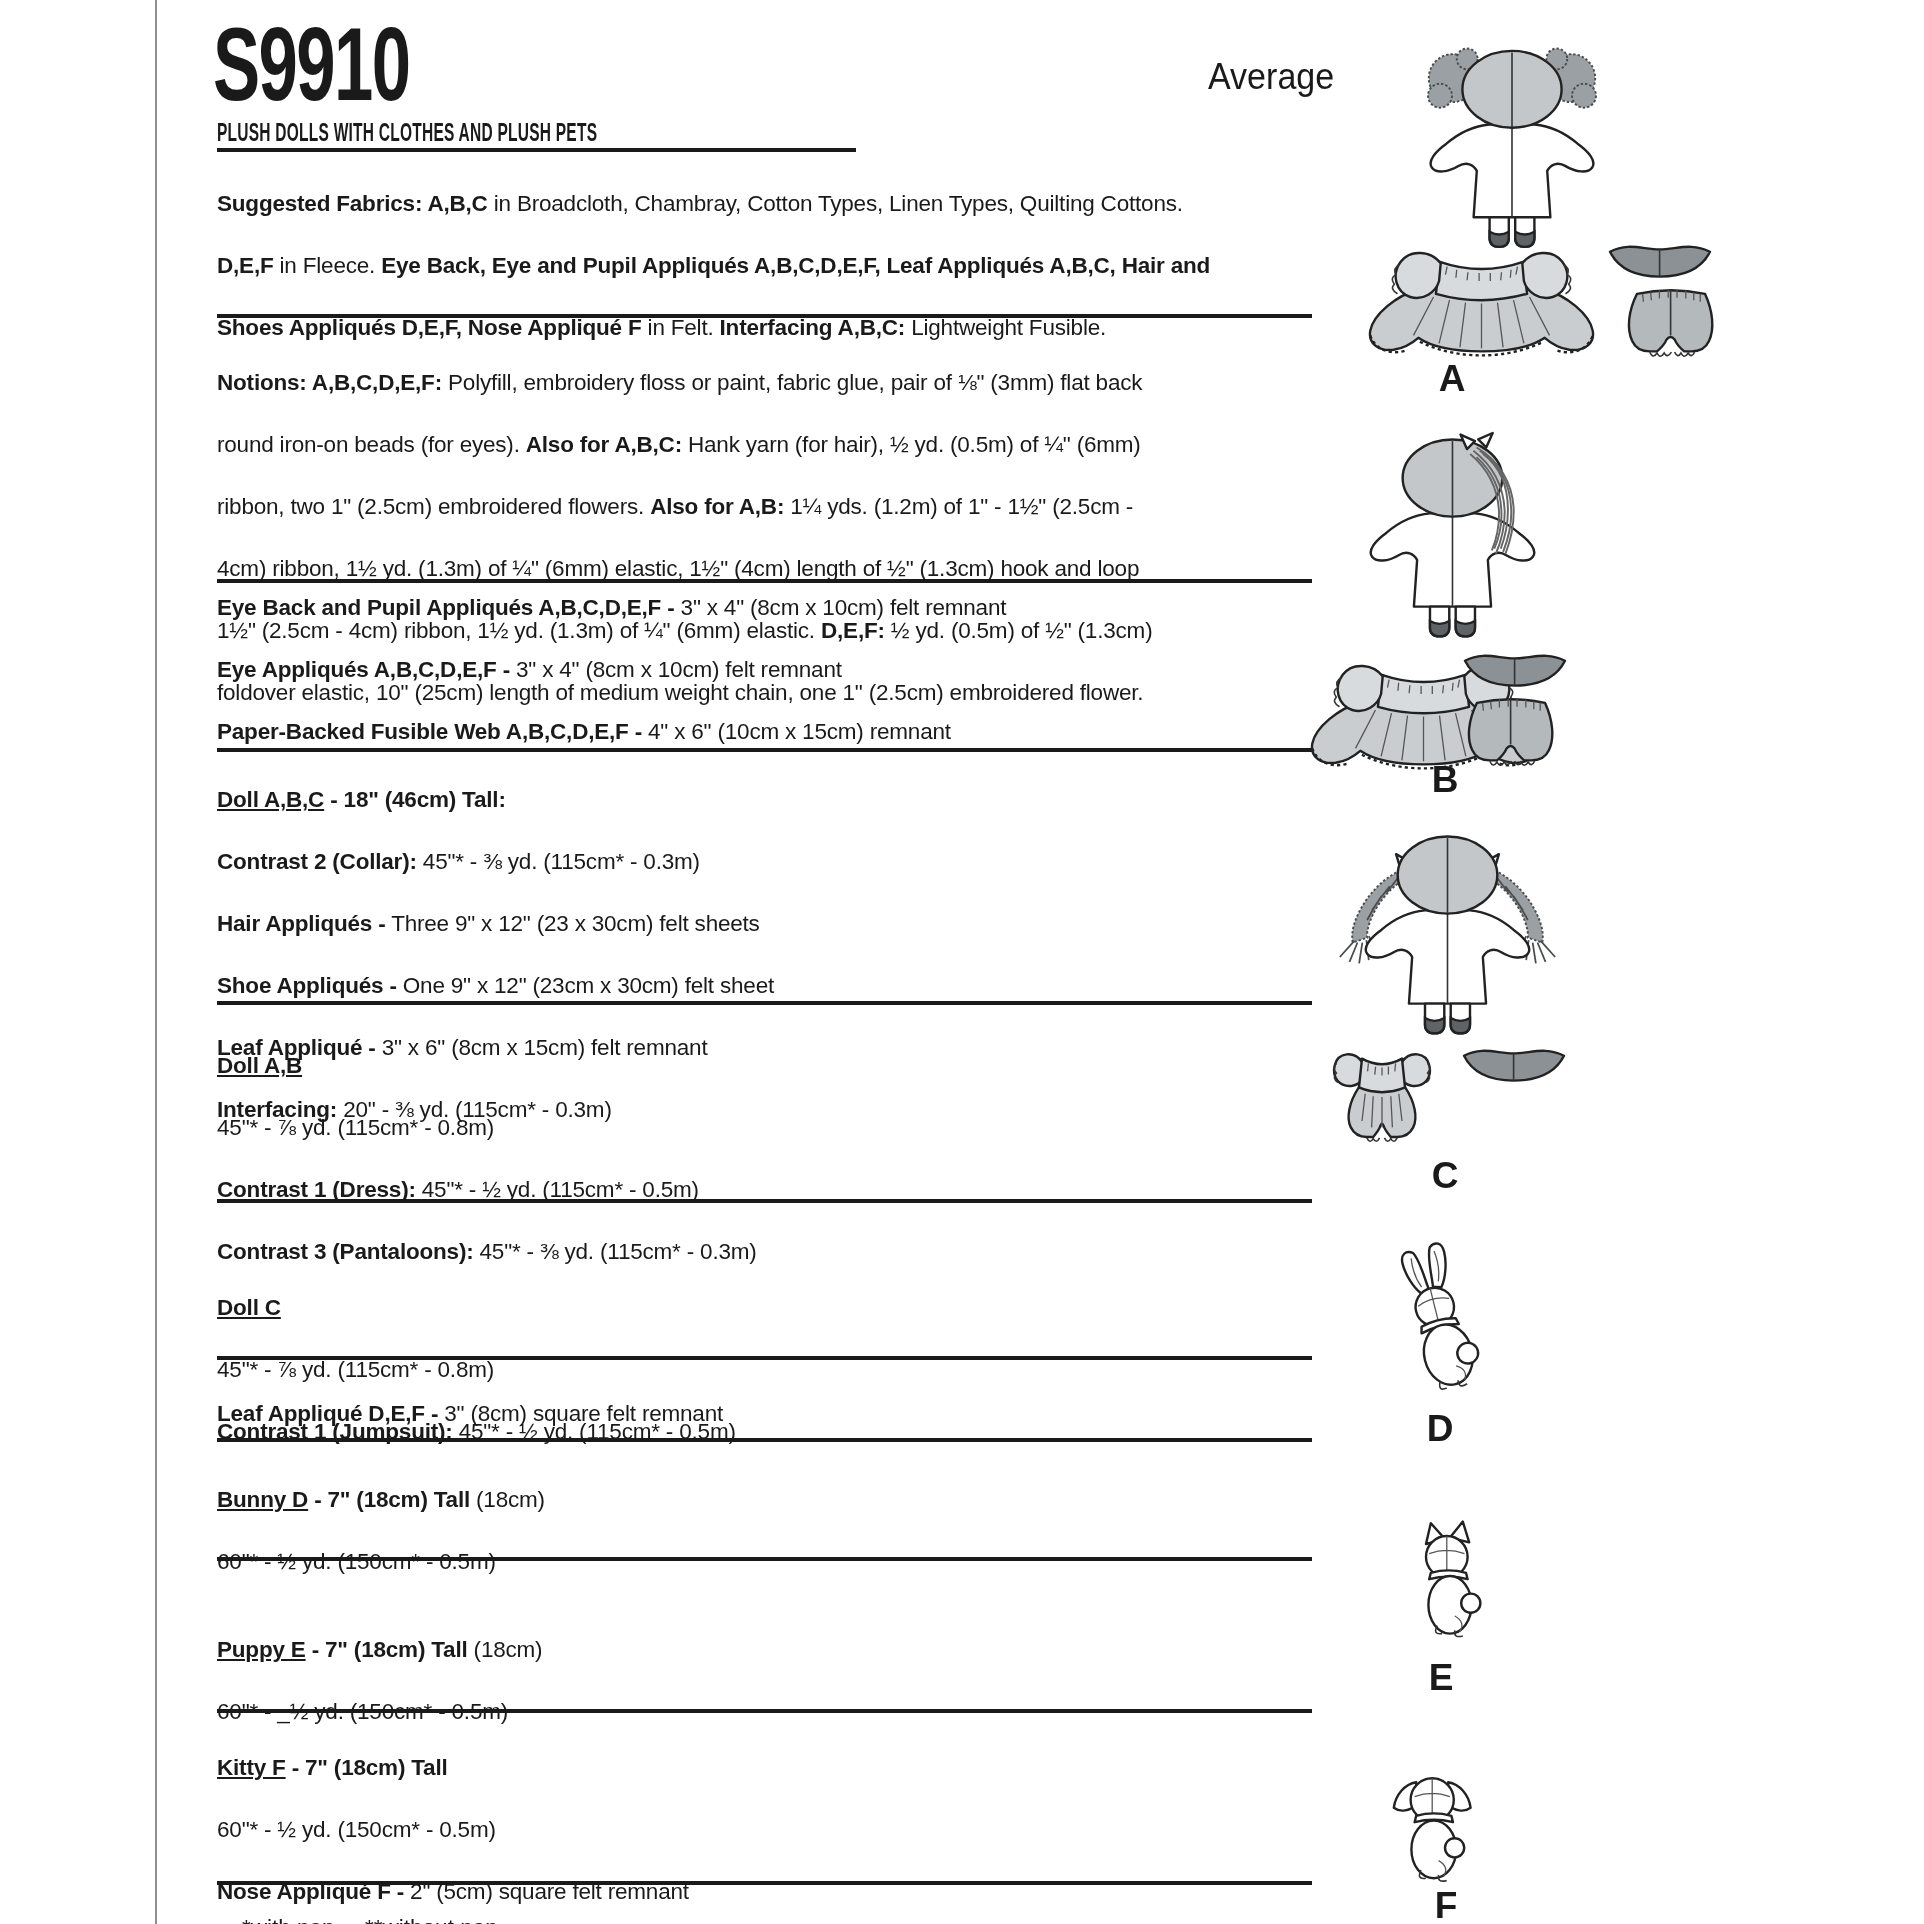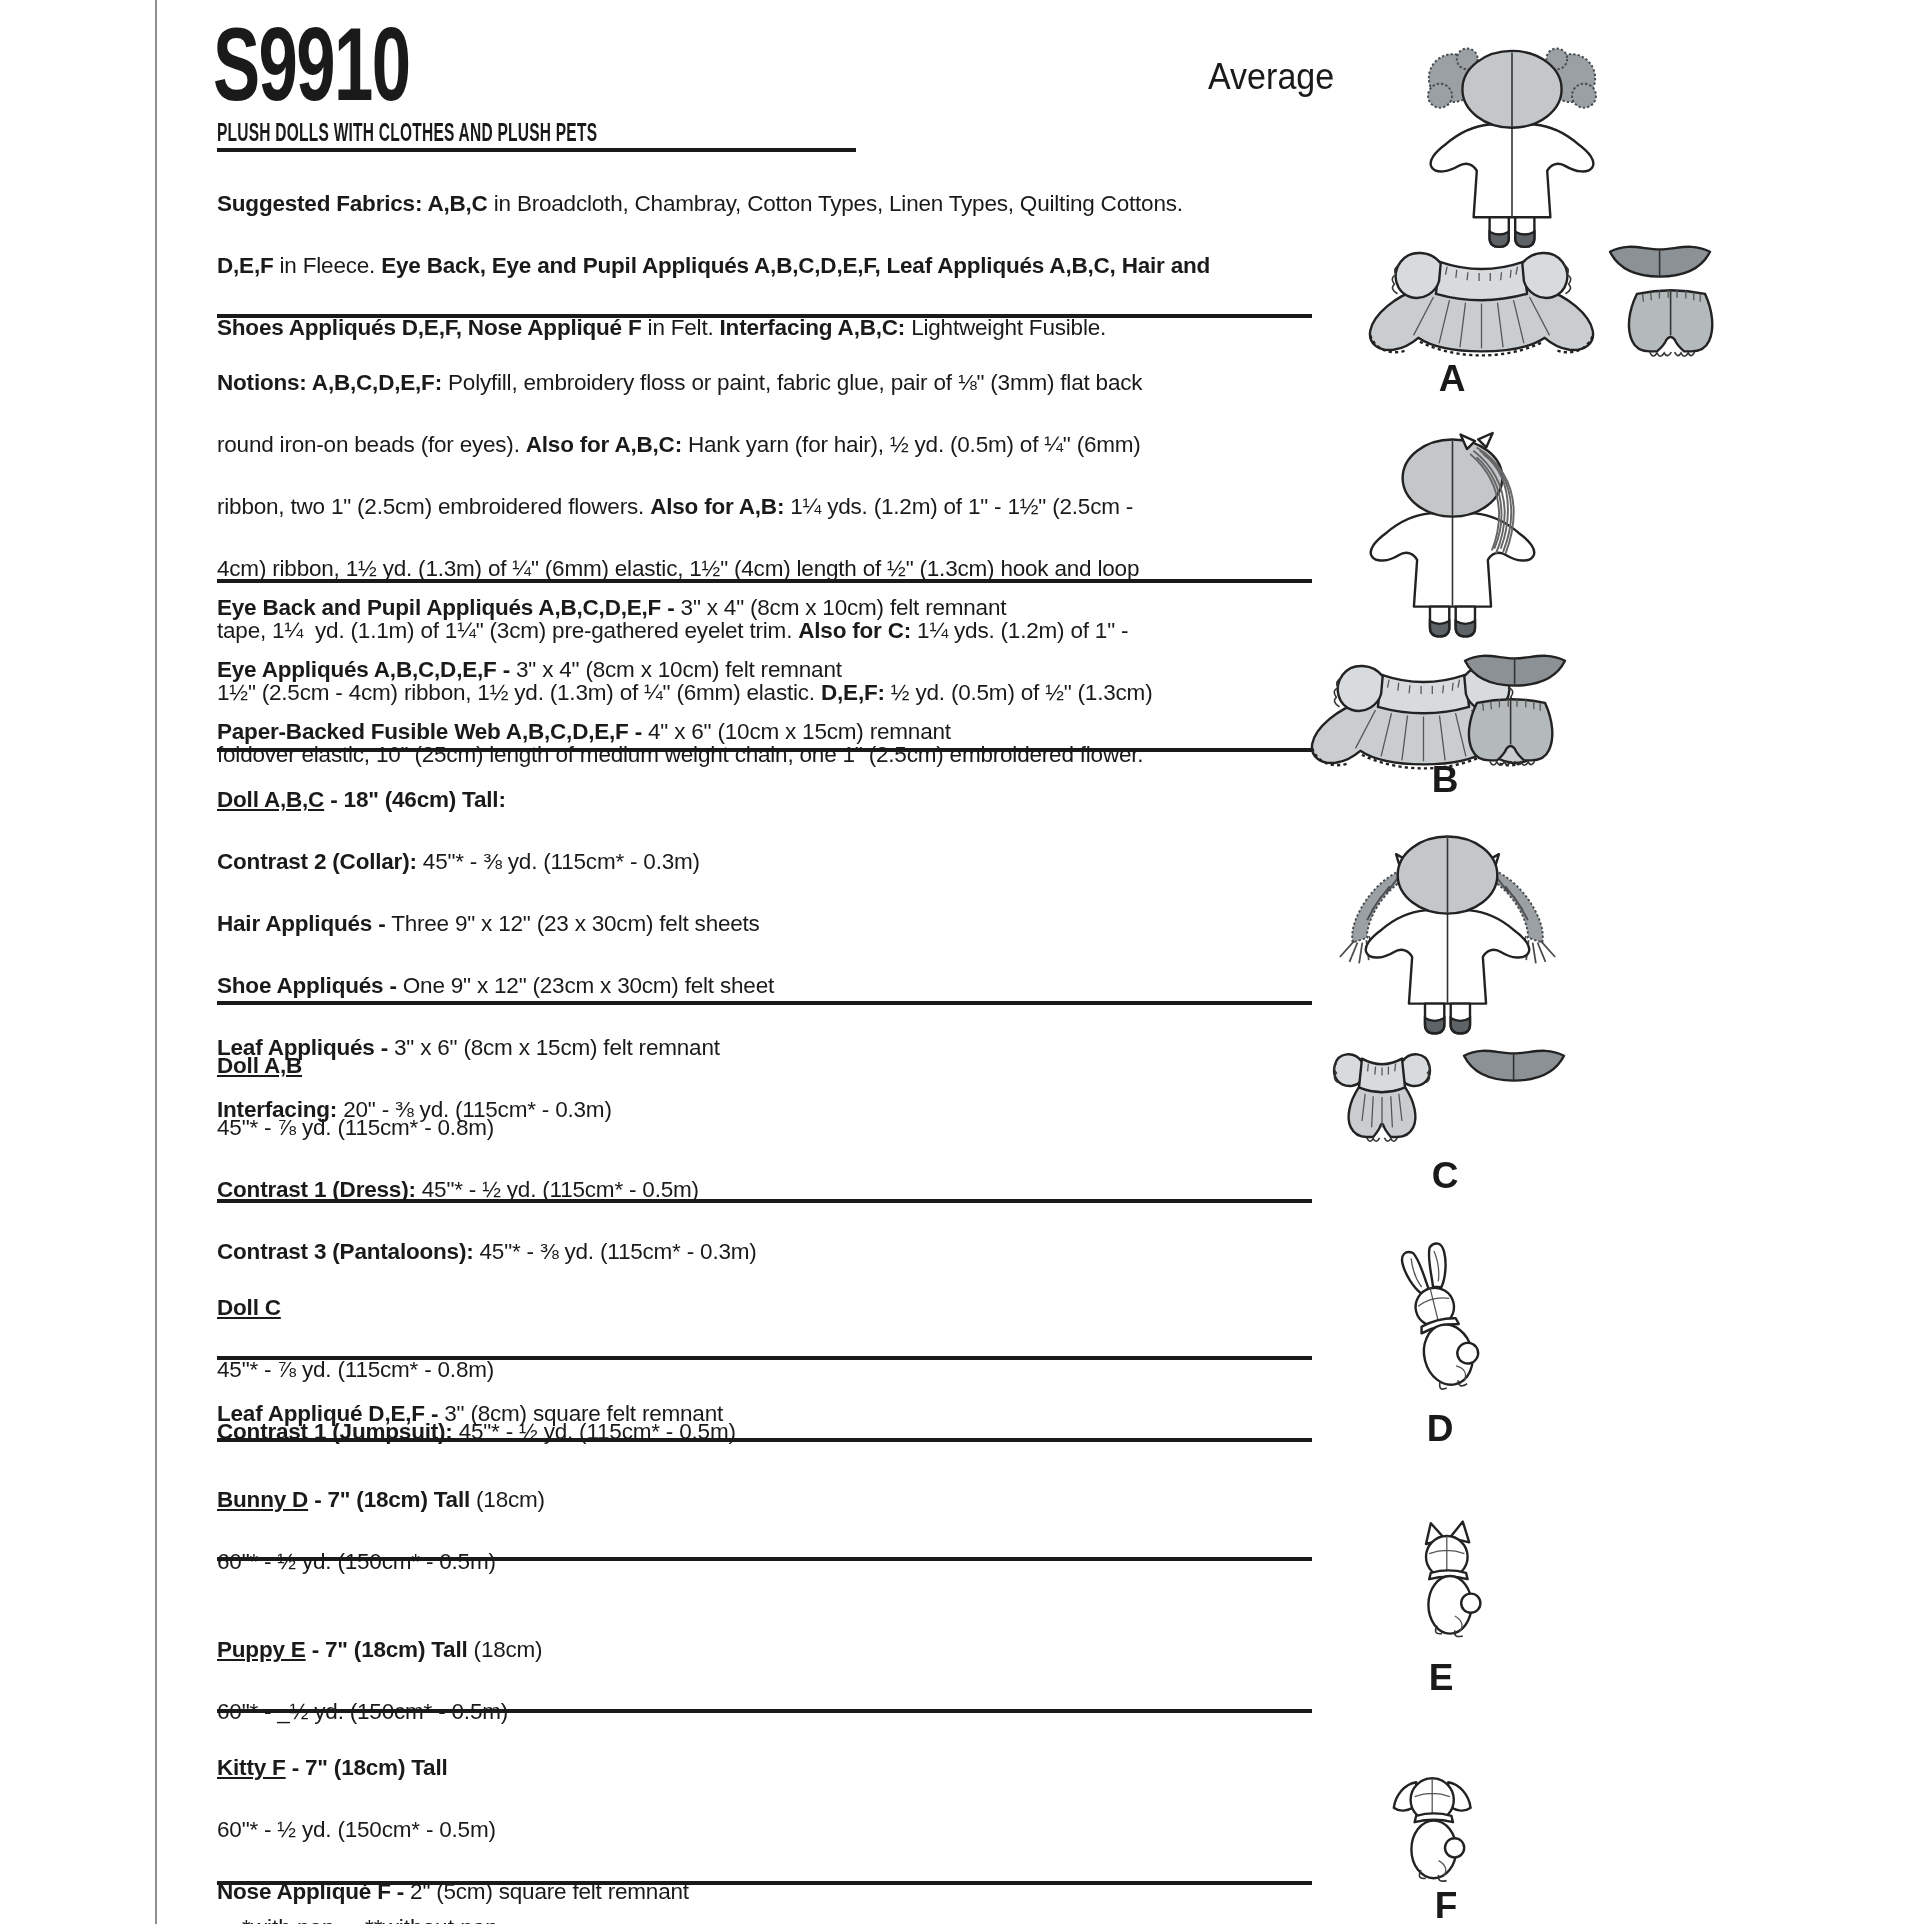--- a/index.html
+++ b/index.html
@@ -79,35 +79,34 @@
   <div class="textblock" style="top:160px">
       <div class="line"><b>Suggested Fabrics: A,B,C</b> in Broadcloth, Chambray, Cotton Types, Linen Types, Quilting Cottons.</div>
       <div class="line"><b>D,E,F</b> in Fleece. <b>Eye Back, Eye and Pupil Appliqués A,B,C,D,E,F, Leaf Appliqués A,B,C, Hair and</b></div>
       <div class="line"><b>Shoes Appliqués D,E,F, Nose Appliqué F</b> in Felt. <b>Interfacing A,B,C:</b> Lightweight Fusible.</div>
     </div>
   <div class="textblock" style="top:339px">
       <div class="line"><b>Notions: A,B,C,D,E,F:</b> Polyfill, embroidery floss or paint, fabric glue, pair of ⅛" (3mm) flat back</div>
       <div class="line">round iron-on beads (for eyes). <b>Also for A,B,C:</b> Hank yarn (for hair), ½ yd. (0.5m) of ¼" (6mm)</div>
       <div class="line">ribbon, two 1" (2.5cm) embroidered flowers. <b>Also for A,B:</b> 1¼ yds. (1.2m) of 1" - 1½" (2.5cm -</div>
       <div class="line">4cm) ribbon, 1½ yd. (1.3m) of ¼" (6mm) elastic, 1½" (4cm) length of ½" (1.3cm) hook and loop</div>
-      <div class="line">tape, 1¼  yd. (1.1m) of 1¼" (3cm) pre-gathered eyelet trim. <b>Also for C:</b> 1¼ yds. (1.2m) of 1" -</div>
       <div class="line">1½" (2.5cm - 4cm) ribbon, 1½ yd. (1.3m) of ¼" (6mm) elastic. <b>D,E,F:</b> ½ yd. (0.5m) of ½" (1.3cm)</div>
       <div class="line">foldover elastic, 10" (25cm) length of medium weight chain, one 1" (2.5cm) embroidered flower.</div>
     </div>
   <div class="textblock" style="top:564px">
       <div class="line"><b>Eye Back and Pupil Appliqués A,B,C,D,E,F -</b> 3" x 4" (8cm x 10cm) felt remnant</div>
       <div class="line"><b>Eye Appliqués A,B,C,D,E,F -</b> 3" x 4" (8cm x 10cm) felt remnant</div>
       <div class="line"><b>Paper-Backed Fusible Web A,B,C,D,E,F -</b> 4" x 6" (10cm x 15cm) remnant</div>
     </div>
   <div class="textblock" style="top:756px">
       <div class="line"><b><u>Doll A,B,C</u> - 18" (46cm) Tall:</b></div>
       <div class="line"><b>Contrast 2 (Collar):</b> 45"* - ⅜ yd. (115cm* - 0.3m)</div>
       <div class="line"><b>Hair Appliqués -</b> Three 9" x 12" (23 x 30cm) felt sheets</div>
       <div class="line"><b>Shoe Appliqués -</b> One 9" x 12" (23cm x 30cm) felt sheet</div>
-      <div class="line"><b>Leaf Appliqués -</b> 3" x 6" (8cm x 15cm) felt remnant</div>
+      <div class="line"><b>Leaf Appliqué -</b> 3" x 6" (8cm x 15cm) felt remnant</div>
       <div class="line"><b>Interfacing:</b> 20" - ⅜ yd. (115cm* - 0.3m)</div>
     </div>
   <div class="textblock" style="top:1022px">
       <div class="line"><b><u>Doll A,B</u></b></div>
       <div class="line">45"* - ⅞ yd. (115cm* - 0.8m)</div>
       <div class="line"><b>Contrast 1 (Dress):</b> 45"* - ½ yd. (115cm* - 0.5m)</div>
       <div class="line"><b>Contrast 3 (Pantaloons):</b> 45"* - ⅜ yd. (115cm* - 0.3m)</div>
     </div>
   <div class="textblock" style="top:1264px">
       <div class="line"><b><u>Doll C</u></b></div>

